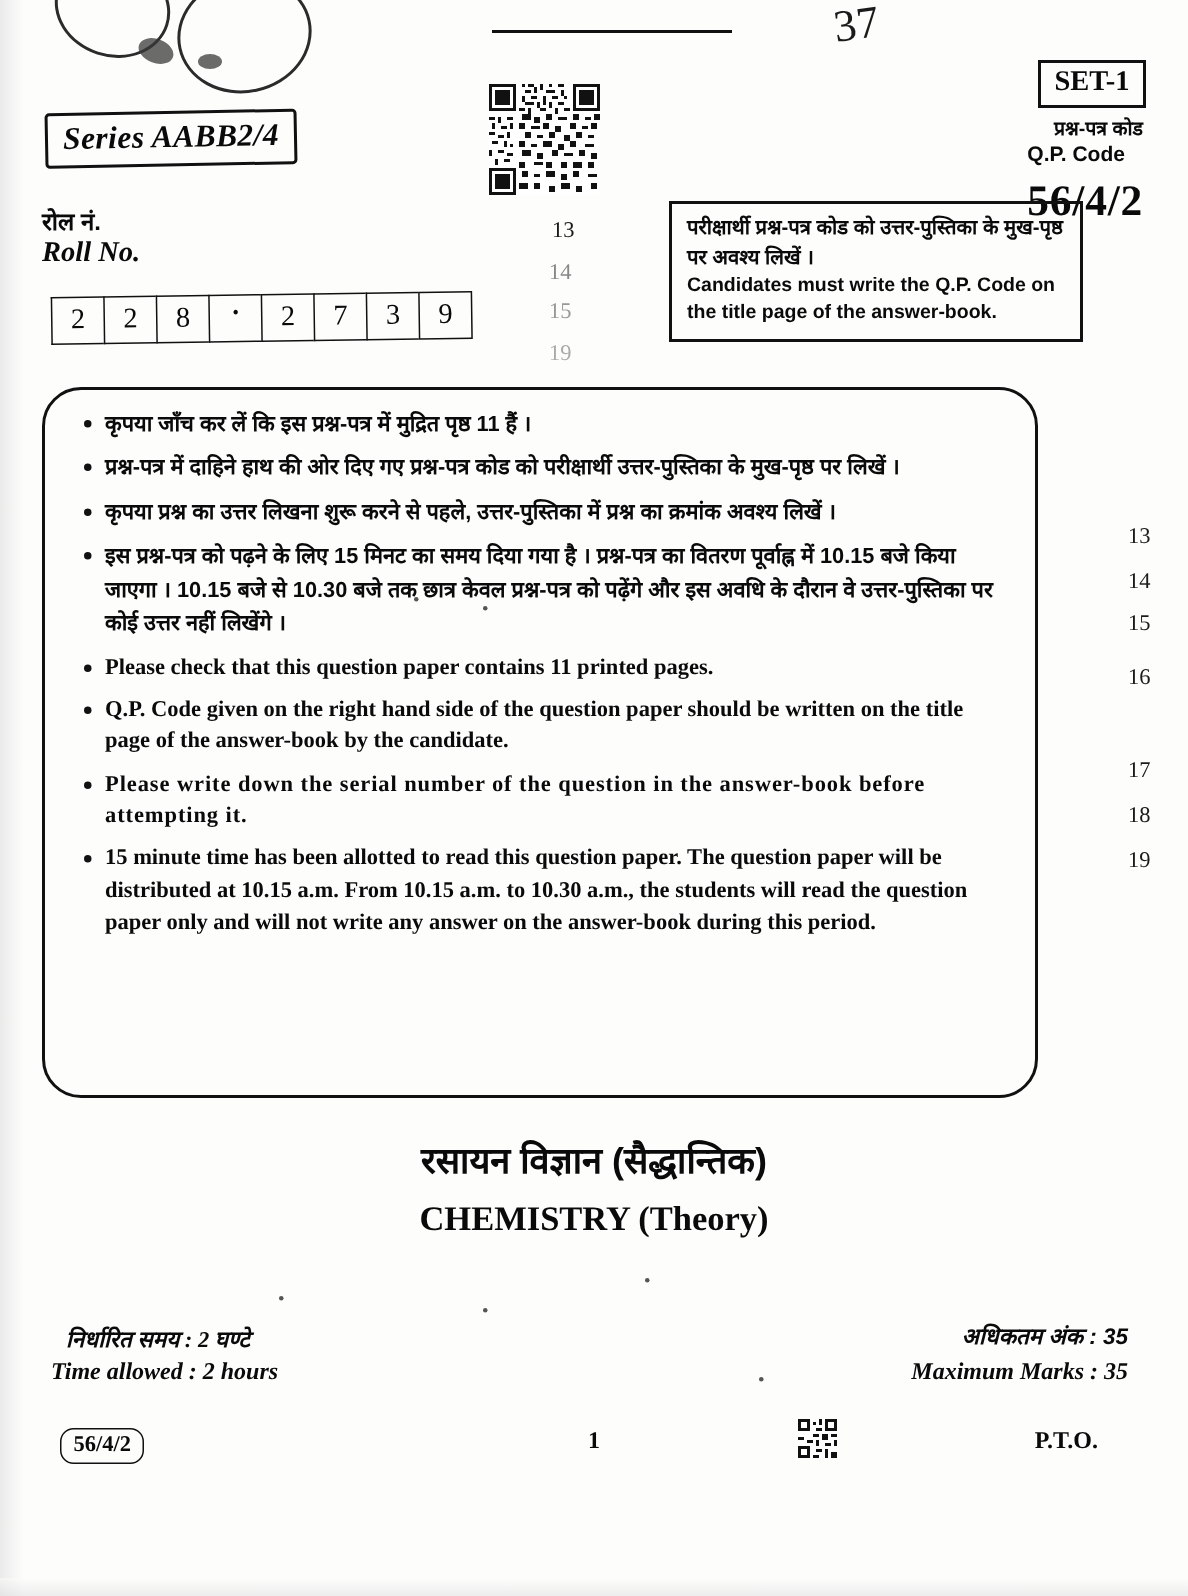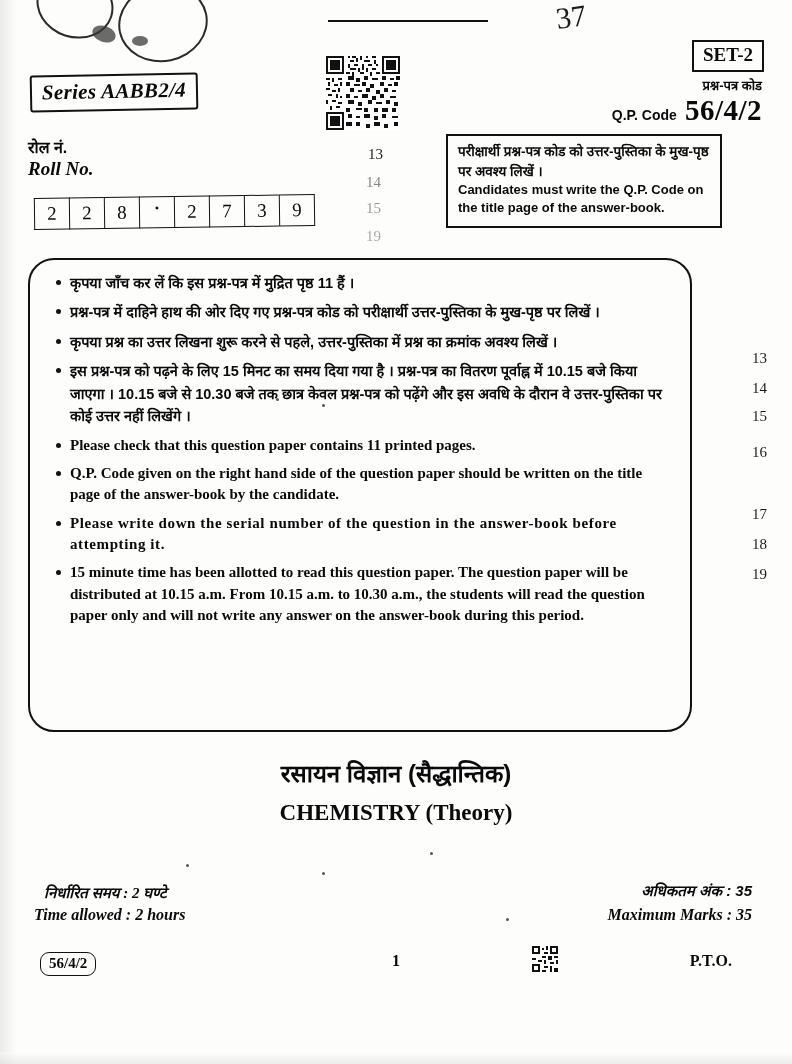--- a/index.html
+++ b/index.html
@@ -66,20 +66,21 @@
     font-family: "Liberation Sans", sans-serif;
     font-size: 13px;
     font-weight: bold;
     line-height: 1.25;
   }
   .qp-row {
     display: flex;
     align-items: baseline;
     justify-content: flex-end;
     gap: 8px;
+    flex-direction: column;
   }
   .qp-label-en {
     font-family: "Liberation Sans", sans-serif;
     font-size: 14px;
     font-weight: bold;
   }
   .qp-code {
     font-size: 29px;
     font-weight: bold;
     font-family: "Liberation Serif", serif;
@@ -332,21 +333,21 @@
   <div class="top-line"></div>
   <div class="top-scrawl">37</div>
 
   <div class="blob" style="left:36px; top:-28px; width:74px; height:62px; transform:rotate(18deg);"></div>
   <div class="blob" style="left:118px; top:-16px; width:86px; height:74px; transform:rotate(-12deg);"></div>
   <div class="smudge" style="left:92px; top:26px; width:24px; height:16px; transform:rotate(20deg);"></div>
   <div class="smudge" style="left:132px; top:36px; width:16px; height:10px;"></div>
   <div class="faint" style="left:0; top:0; width:16px; height:1064px; background:linear-gradient(90deg,#d8d8d8,#fdfdfc);"></div>
   <div class="faint" style="left:0; bottom:0; width:792px; height:12px; background:linear-gradient(0deg,#dddddd,#fdfdfc);"></div>
 
-  <div class="set-box">SET-2</div>
+  <div class="set-box">SET-1</div>
 
   <div class="series-box">Series AABB2/4</div>
 
   <div style="position:absolute; left:326px; top:56px; width:74px; height:74px; background:#fff;">
     <svg width="74" height="74" viewBox="0 0 37 37" shape-rendering="crispEdges">
       <rect width="37" height="37" fill="#ffffff"></rect>
       <g fill="#111111">
         <rect x="0" y="0" width="9" height="9"></rect>
           <rect x="1" y="1" width="7" height="7" fill="#fff"></rect>
           <rect x="2" y="2" width="5" height="5"></rect>

